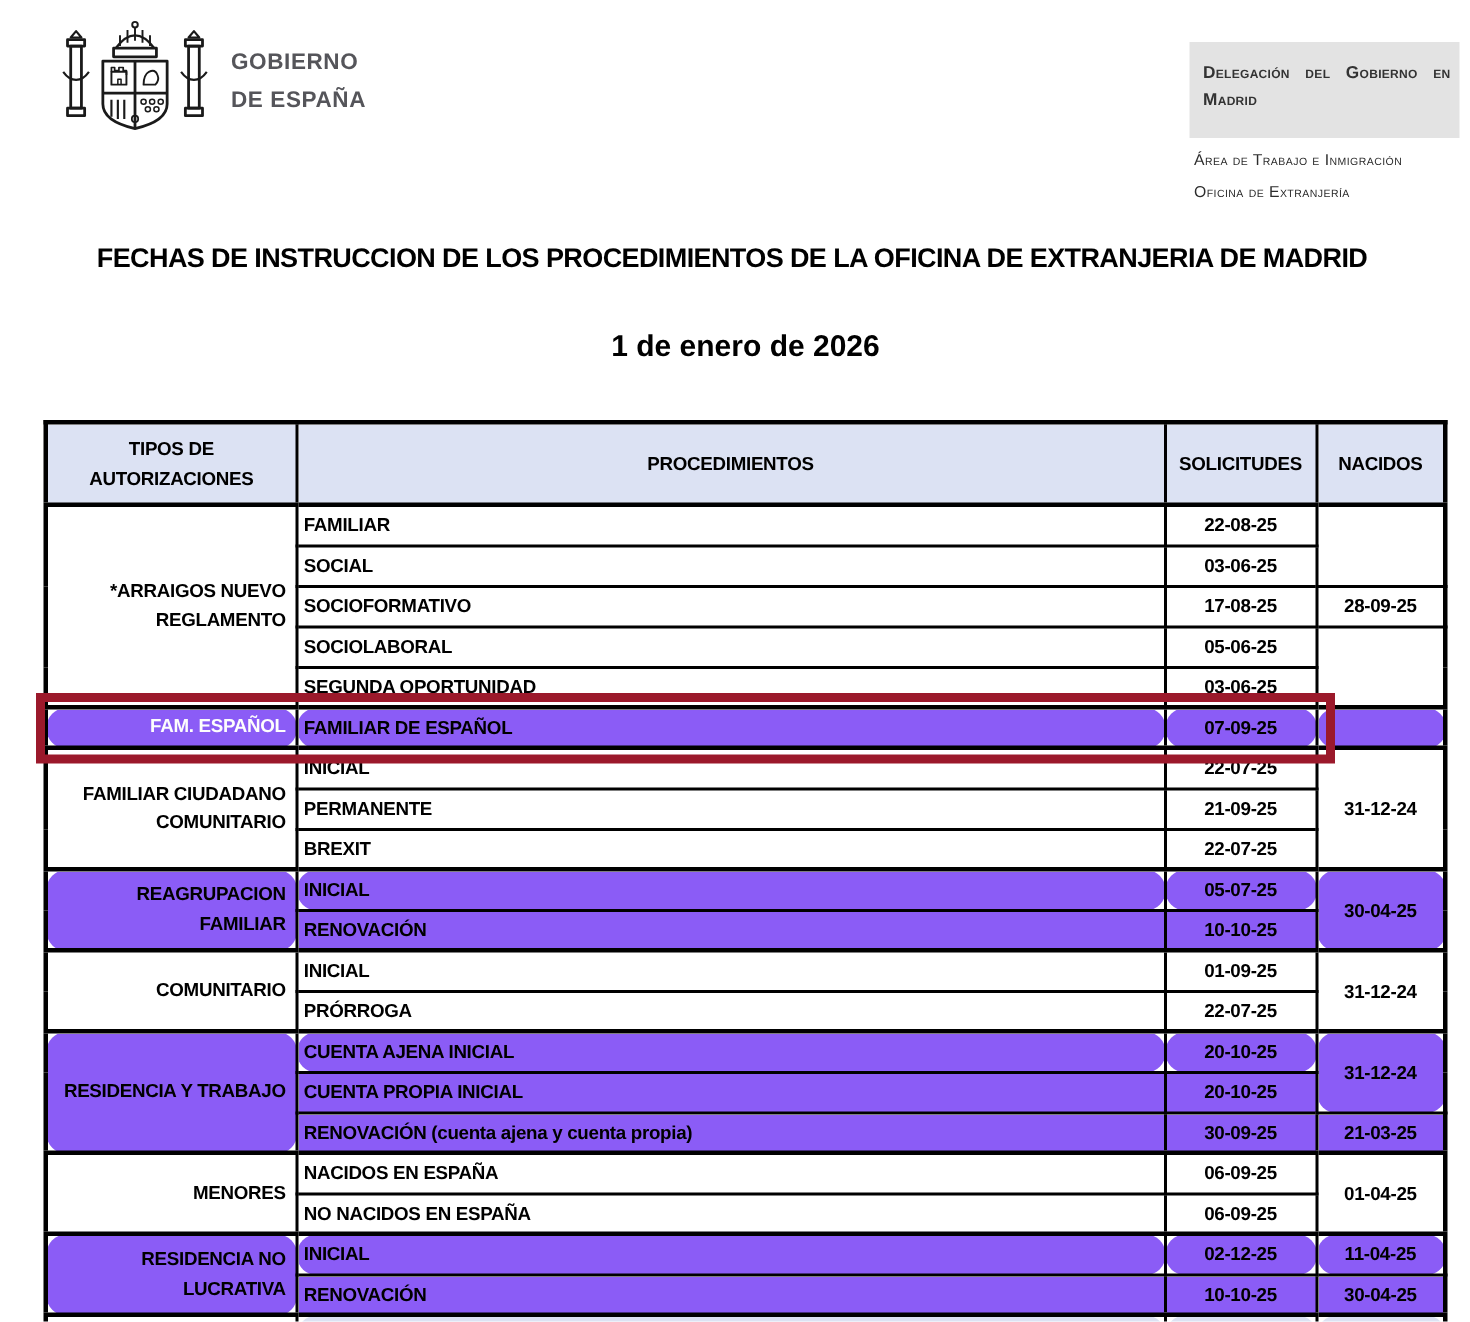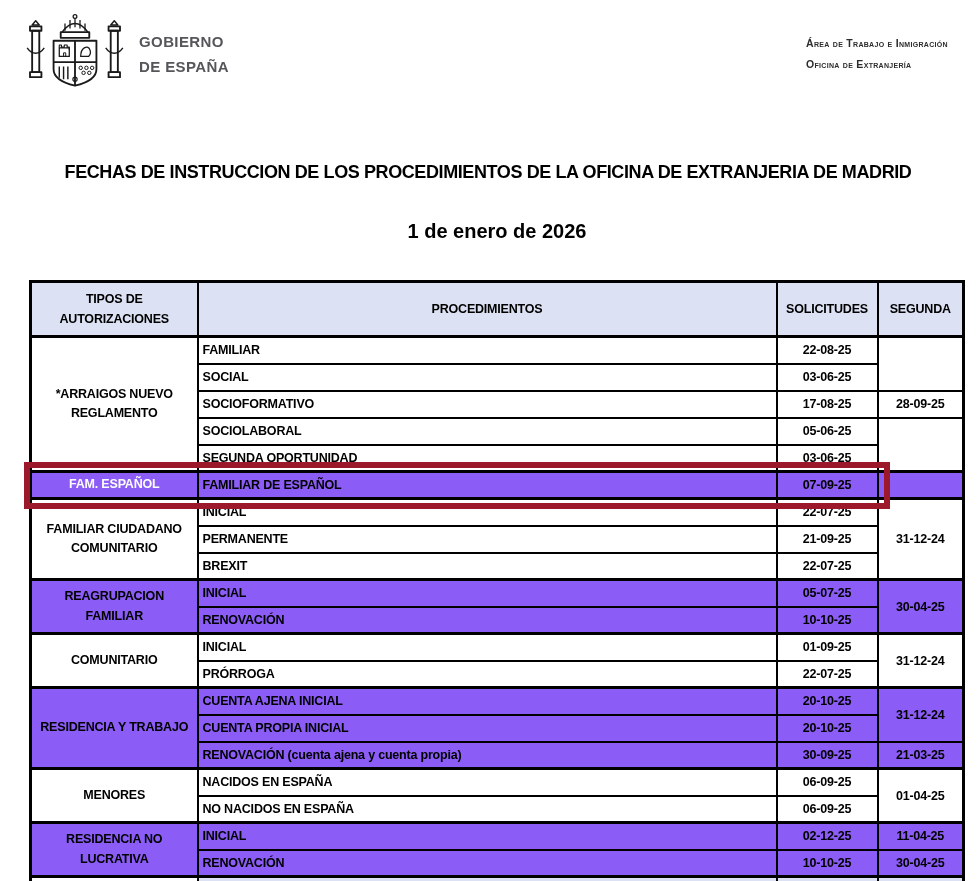--- a/index.html
+++ b/index.html
@@ -5,37 +5,37 @@
   * { box-sizing: border-box; }
   html, body { margin: 0; padding: 0; }
   body {
     width: 980px; height: 881px; overflow: hidden;
     background: #ffffff; position: relative;
     font-family: "Liberation Sans", sans-serif;
     color: #000;
   }
 
   
-  .brand { position: absolute; left: 25px; top: 6px; display: flex; align-items: center; }
+  .brand { position: absolute; left: 40px; top: 6px; display: flex; align-items: center; }
   .coat { width: 100px; height: 98px; }
   .brand-text {
     margin-left: 14px; font-weight: bold; font-size: 15px;
     color: #55555a; letter-spacing: 0.4px; line-height: 1.65;
   }
 
   .org-block { position: absolute; left: 793px; top: 28px; width: 187px; }
   .org-box {
     background: #e3e3e3; width: 180px; height: 64px;
     padding: 13px 6px 0 9px;
     font-variant: small-caps; font-weight: 600; font-size: 11.5px;
     color: #333; text-align: justify; line-height: 1.55; letter-spacing: 0.2px;
   }
   .org-line {
-    font-variant: small-caps; font-weight: 700; font-size: 10.5px;
-    color: #2c2c2c; letter-spacing: 0.3px; margin-top: 9px; padding-left: 3px; margin-left: 10px;
+    font-variant: small-caps; font-weight: 400; font-size: 10.5px;
+    color: #2c2c2c; letter-spacing: 0.3px; margin-top: 9px; padding-left: 3px;
   }
 
   
   .doc-title {
     position: absolute; top: 152px; left: 0; width: 956px;
     text-align: center; font-size: 18px; font-weight: bold;
     letter-spacing: -0.4px; margin: 10px;
   }
   .doc-date {
     position: absolute; top: 220px; left: 0; width: 980px;
@@ -49,22 +49,22 @@
     border: 3px solid #000;
   }
   .doc-table th, .doc-table td { border: 2px solid #000; overflow: hidden; }
   .doc-table thead th {
     height: 55px; background: #dce2f3;
     font-size: 12.5px; font-weight: bold; letter-spacing: -0.2px;
     line-height: 1.6; text-align: center; padding: 0 4px;
   }
   .doc-table tbody tr { height: 27px; }
   .doc-table tbody td { font-size: 12.5px; font-weight: bold; letter-spacing: -0.2px; background: #fff; }
-  tr.gtop td, tr.gtop ~ tr td.keepspan { border-top: 3px solid #000; }
-  td.tipos { text-align: center; line-height: 1.55; padding: 0 6px; }
+  tr.gtop td, tr.gtop ~ tr td.keepspan { border-top: 3px solid #000; border-radius: 13px; }
+  td.tipos { text-align: right; line-height: 1.55; padding: 0 6px; }
   td.proc  { text-align: left; padding: 0 4px; }
   td.date  { text-align: center; padding: 0 2px; }
   tr.lav td { background: #8b5cf6; }
   td.lavcell { background: #dce2f3 !important; }
   td.whitecell { background: #fff !important; }
   td.fam-esp { color: #fdfdfd; }
   tr.sliver { height: 8px; }
   tr.sliver td { height: 8px; }
 
   
@@ -118,41 +118,42 @@
       <circle cx="70" cy="94" r="3" stroke-width="1.6"></circle>
     </g>
   </svg>
   <div class="brand-text">
     <div>GOBIERNO</div>
     <div>DE ESPAÑA</div>
   </div>
 </div>
 
 <div class="org-block">
+  <div class="org-box">Delegación del Gobierno en Madrid</div>
   <div class="org-line">Área de Trabajo e Inmigración</div>
   <div class="org-line">Oficina de Extranjería</div>
 </div>
 
 <h1 class="doc-title">FECHAS DE INSTRUCCION DE LOS PROCEDIMIENTOS DE LA OFICINA DE EXTRANJERIA DE MADRID</h1>
 <h2 class="doc-date">1 de enero de 2026</h2>
 
 <div class="table-wrap">
 <table class="doc-table">
   <colgroup>
         <col style="width:167px">
         <col style="width:579px">
         <col style="width:101px">
         <col style="width:86px">
       </colgroup>
   <thead>
     <tr>
       <th>TIPOS DE AUTORIZACIONES</th>
       <th>PROCEDIMIENTOS</th>
       <th>SOLICITUDES</th>
-      <th>SEGUNDA</th>
+      <th>NACIDOS</th>
     </tr>
   </thead>
   <tbody>
 
     <tr class="gtop">
       <td class="tipos" rowspan="5">*ARRAIGOS NUEVO REGLAMENTO</td>
       <td class="proc">FAMILIAR</td>
       <td class="date">22-08-25</td>
       <td class="date" rowspan="2"></td>
     </tr>

